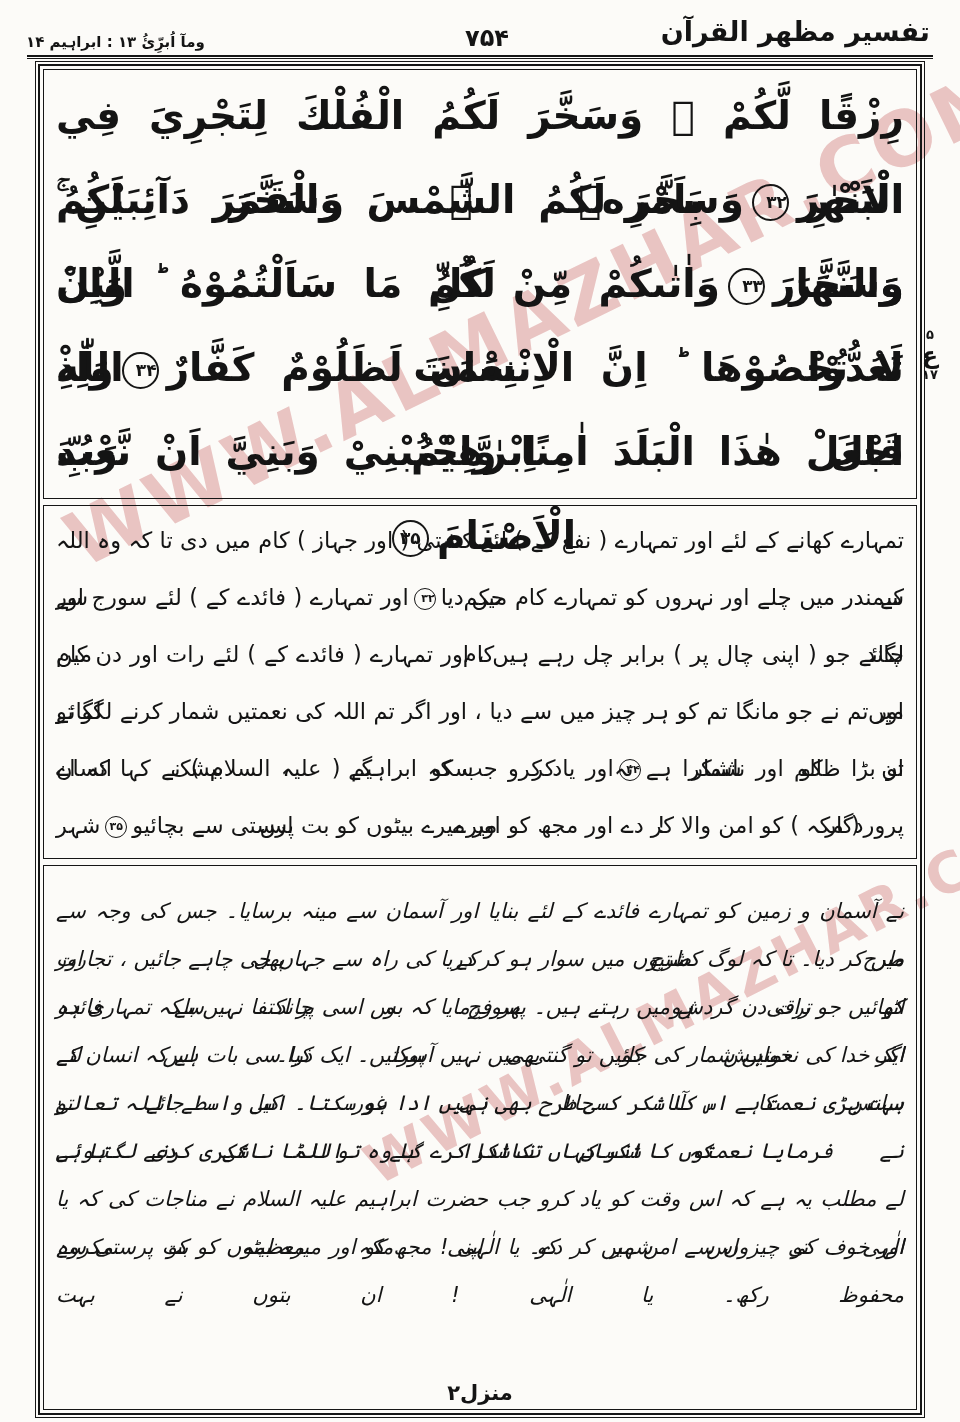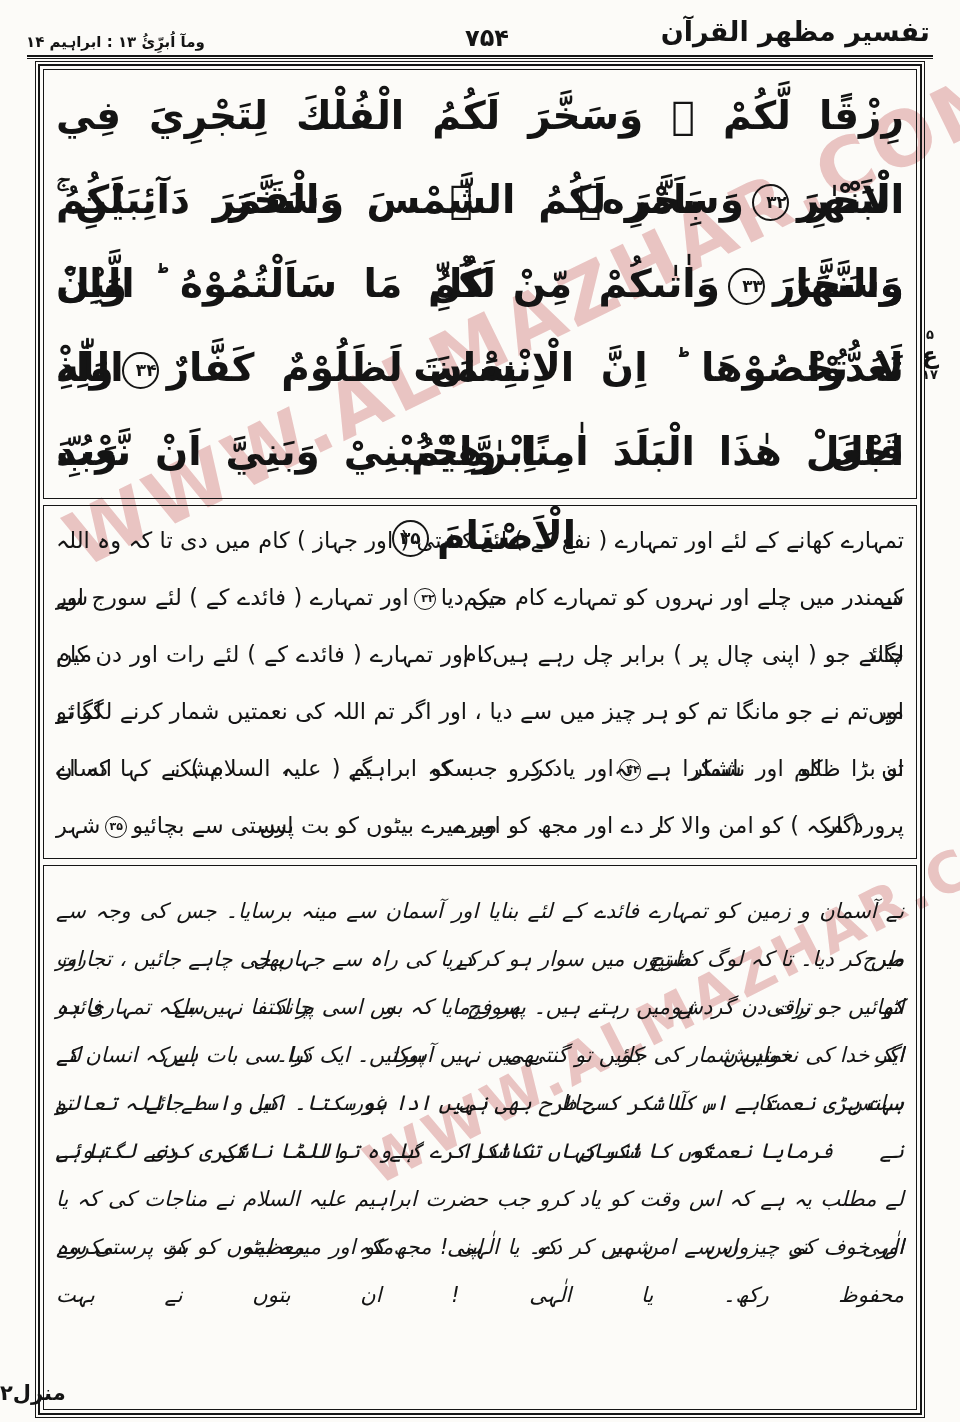--- a/index.html
+++ b/index.html
@@ -99,21 +99,21 @@
     position: absolute; top: 328px; right: 18px; width: 24px;
     text-align: center; z-index: 2; font-weight: bold;
   }
   .ruku .r-top { font-size: 13px; line-height: 14px; }
   .ruku .r-mid { font-size: 24px; line-height: 26px; }
   .ruku .r-bot { font-size: 13px; line-height: 14px; }
 
   
   .footer {
     position: absolute; top: 1381px; left: 0; right: 0;
-    text-align: left; font-size: 21px; font-weight: bold; z-index: 1;
+    text-align: center; font-size: 21px; font-weight: bold; z-index: 1;
   }
 </style>
 </head>
 <body>
 
 <div class="wm wm1">WWW.ALMAZHAR.COM</div>
 <div class="wm wm2">WWW.ALMAZHAR.COM</div>
 
 <div class="book-title">تفسير مظهر القرآن</div>
 <div class="page-number">۷۵۴</div>

